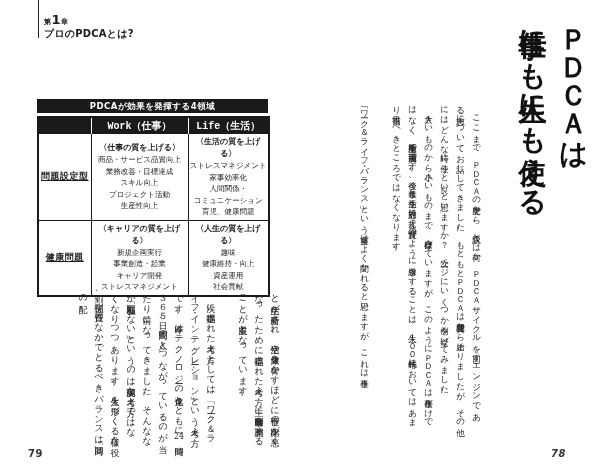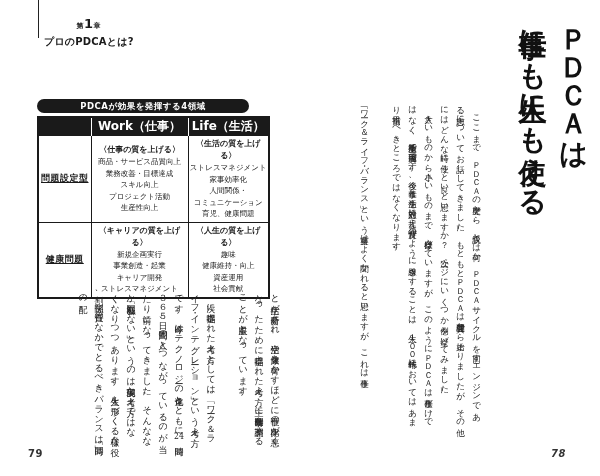--- a/index.html
+++ b/index.html
@@ -7,21 +7,21 @@
     width: 600px; height: 476px;
     background: #ffffff;
     overflow: hidden;
     font-family: "DejaVu Sans", sans-serif;
   }
   #spread { position: relative; width: 600px; height: 476px; background: #fff; }
 
   
   #chapter-rule { position: absolute; left: 38px; top: 0; width: 1px; height: 38px; background: #222; }
   #chapter { position: absolute; left: 44px; top: 13px; color: #1a1a1a; }
-  .ch-line1 { font-size: 7px; font-weight: bold; line-height: 22px; letter-spacing: 0.5px; text-align: center; }
+  .ch-line1 { font-size: 7px; font-weight: bold; line-height: 13px; letter-spacing: 0.5px; }
   .ch-num  { font-size: 13px; font-weight: bold; }
   .ch-line2 { font-size: 10px; font-weight: bold; line-height: 9px; letter-spacing: 0.2px; }
 
   
   #main-title {
     position: absolute; top: 10px; right: 6px; height: 434px;
     writing-mode: vertical-rl; text-orientation: upright;
     font-family: "DejaVu Sans", sans-serif;
     font-weight: bold; font-size: 28px; color: #111;
   }
@@ -38,36 +38,35 @@
   #left-text  { position: absolute; top: 288px; left: 43px; width: 240px; height: 154px;
                 font-size: 9px; line-height: 16px; }
   .vbody p { margin: 0; text-indent: 1em; }
   .vbody p.noind { text-indent: 0; }
   .vbody p.halfind { text-indent: 0.5em; }
   .vbody p.gap { margin-block-start: 16px; }
   .tcy { text-combine-upright: all; }
 
   
   #table-title {
-    position: absolute; left: 37px; top: 99px; width: 212px; height: 14px;
+    position: absolute; left: 37px; top: 99px; width: 231px; height: 14px;
     background: #1a1a1a; color: #fff;
     font-size: 8.5px; font-weight: bold; line-height: 14px; text-align: center;
     letter-spacing: 0.5px;
-    border-radius: 7px;
   }
   #qtable {
     position: absolute; left: 37px; top: 116px; width: 231px; height: 152px;
     border-collapse: collapse; table-layout: fixed;
     border: 2px solid #1a1a1a;
     font-family: "DejaVu Sans", sans-serif; color: #1a1a1a;
   }
   #qtable col.c0 { width: 53px; } #qtable col.c1 { width: 97px; } #qtable col.c2 { width: 81px; }
   #qtable th {
-    background: #1a1a1a; color: #fff; font-size: 12px; font-weight: bold;
-    height: 15px; padding: 0; text-align: center; border-left: 1px solid #fff;
+    background: #1a1a1a; color: #fff; font-size: 10px; font-weight: bold;
+    height: 15px; padding: 0; text-align: center; border-left: 1px solid #fff; font-family: Liberation Mono, monospace;
   }
   #qtable th.corner { border-left: none; }
   #qtable td {
     border: 1px solid #1a1a1a; padding: 2px 1px; vertical-align: middle; text-align: center;
   }
   #qtable tr.r1 td { height: 69px; }
   #qtable tr.r2 td { height: 62px; }
   .rowlabel { font-size: 9px; font-weight: bold; letter-spacing: 0.5px; text-decoration: underline; }
   .chead { font-size: 8px; font-weight: bold; line-height: 12px; }
   .citem { font-size: 7.5px; line-height: 11.5px; }

